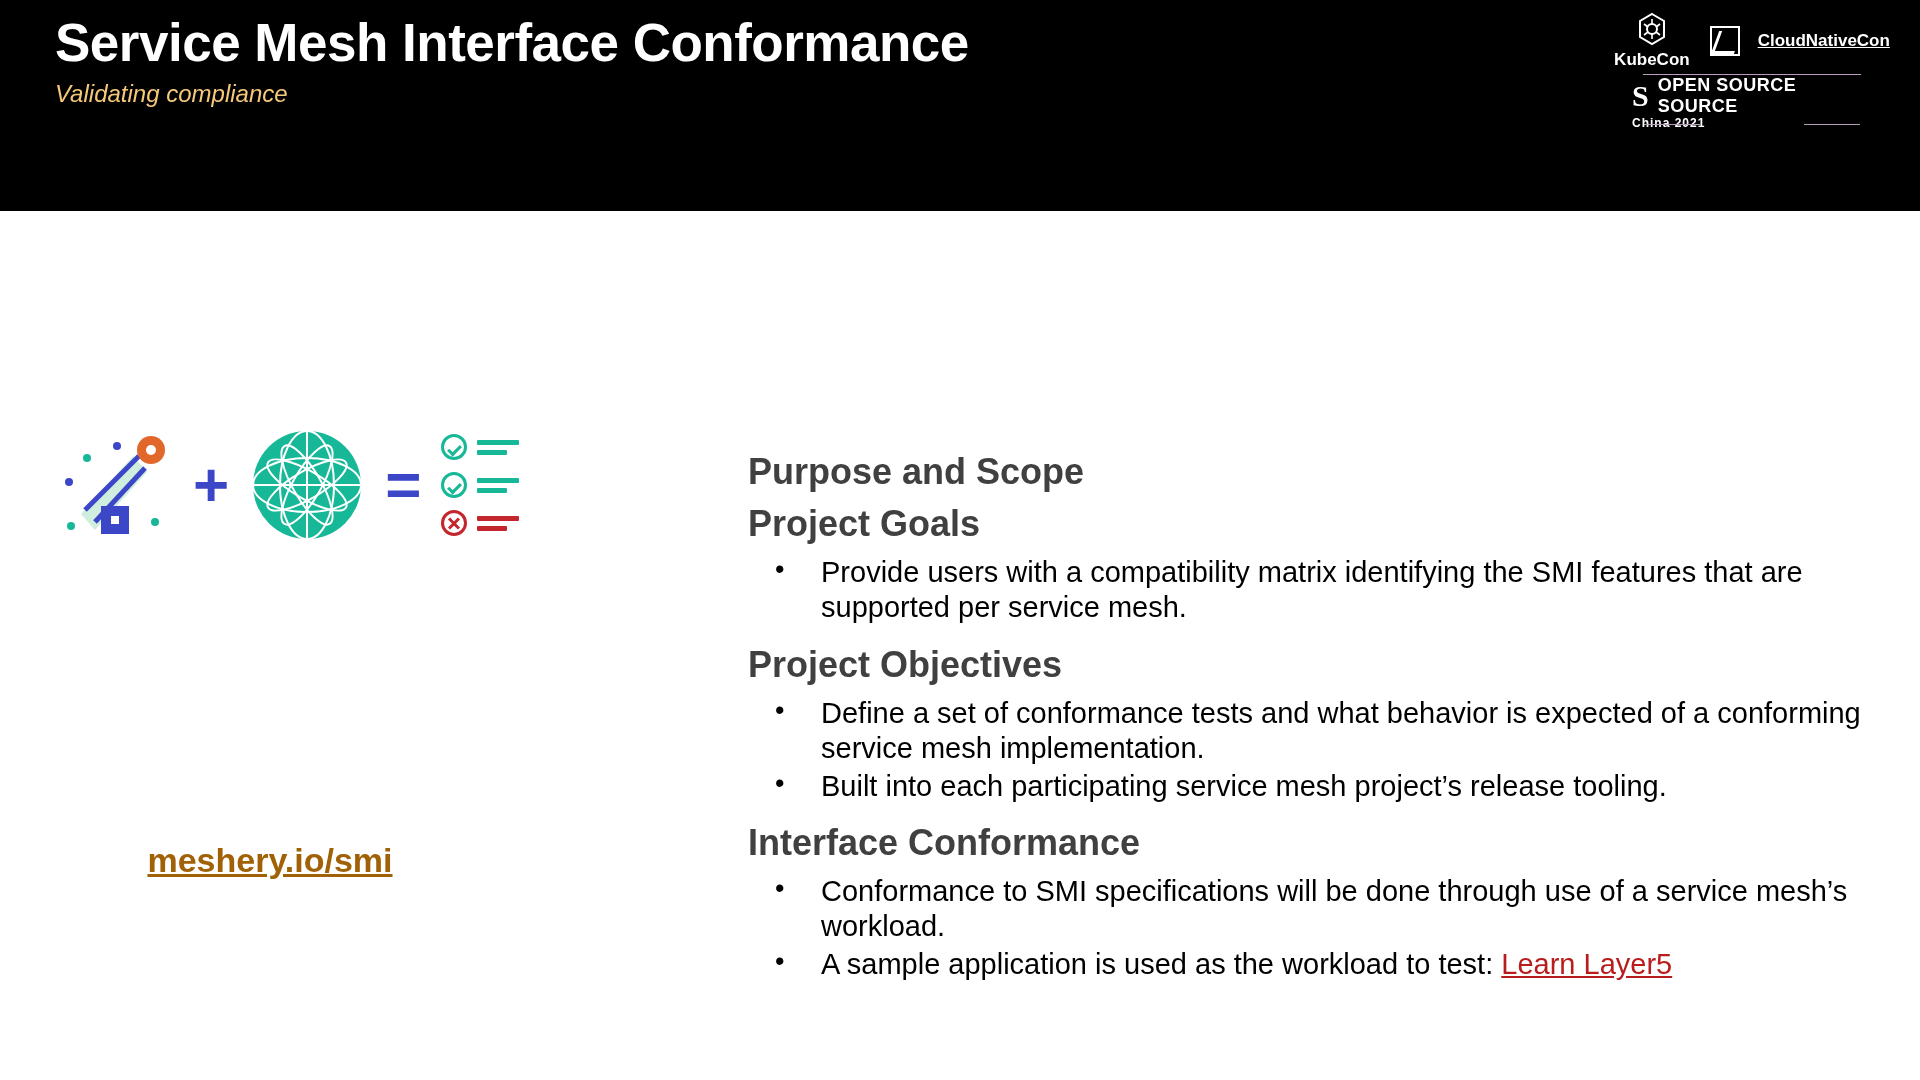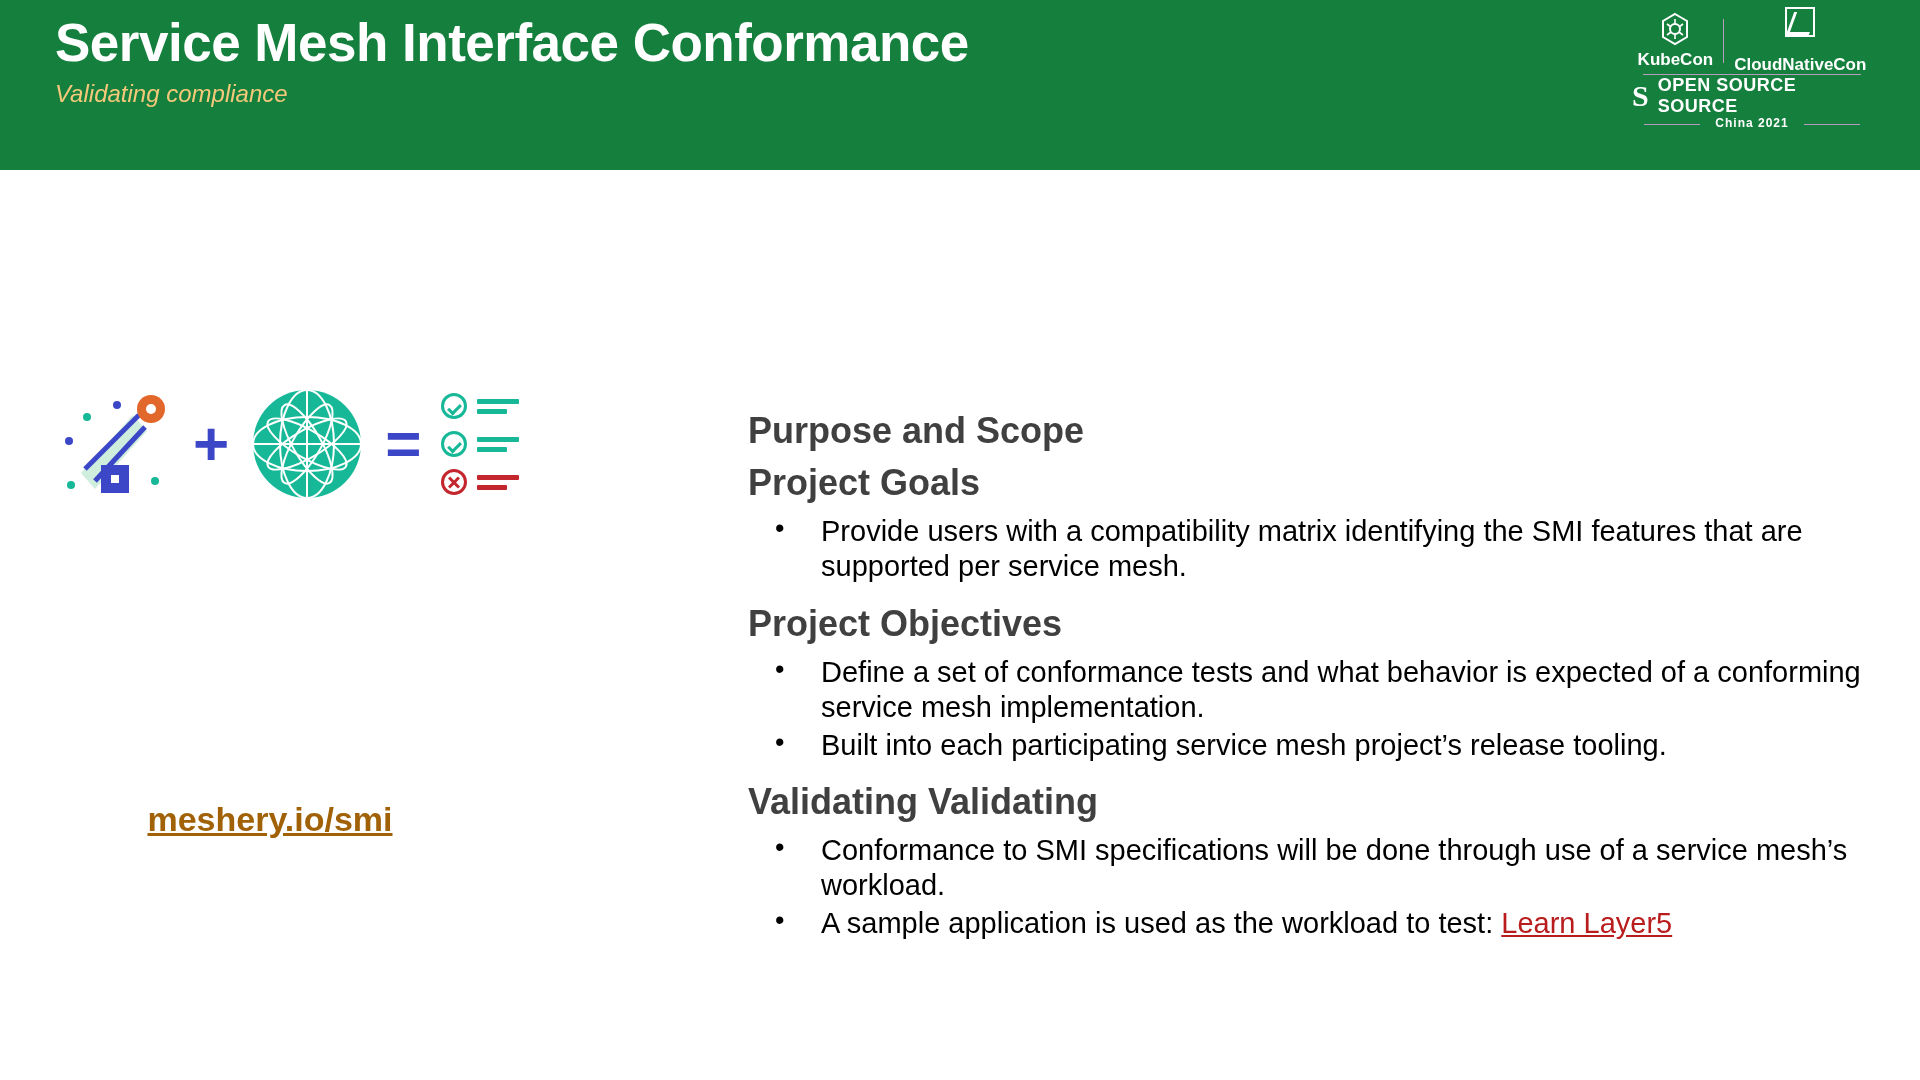--- a/index.html
+++ b/index.html
@@ -12,22 +12,22 @@
     height: 1080px;
     font-family: "Liberation Sans", sans-serif;
     overflow: hidden;
     position: relative;
   }
 
   
   .header {
     position: relative;
     width: 1920px;
-    height: 170px;
-    background: #15803d;
+    height: 211px;
+    background: #000000;
     box-sizing: border-box;
   }
   .header-left {
     position: absolute;
     left: 55px;
     top: 14px;
   }
   .slide-title {
     color: #ffffff;
     font-size: 53px;
@@ -116,21 +116,21 @@
     font-weight: bold;
     line-height: 1;
     font-family: "Liberation Serif", serif;
   }
   .logo-text-oss {
     font-size: 18px;
     font-weight: bold;
     letter-spacing: 0.5px;
   }
   .logo-row-3 {
-    text-align: center;
+    text-align: left;
     font-size: 12px;
     font-weight: bold;
     letter-spacing: 1px;
     margin-top: 3px;
     position: relative;
   }
   .logo-row-3 .side-rule {
     position: absolute;
     top: 8px;
     width: 56px;
@@ -314,21 +314,21 @@
               <line x1="25" y1="23" x2="21" y2="20"></line>
               <line x1="17" y1="27" x2="17" y2="22"></line>
               <line x1="9" y1="23" x2="13" y2="20"></line>
               <line x1="9" y1="12" x2="13" y2="15"></line>
             </g>
           </svg>
         </span>
         <span class="logo-text-kubecon">KubeCon</span>
       </div>
       <div class="logo-divider-v"></div>
-      <div style="display:flex;flex-direction:column;align-items:center;gap:18px;">
+      <div style="display:flex;flex-direction:row;align-items:center;gap:18px;text-decoration:underline;">
         <span class="cn-mark"></span>
         <span class="logo-text-cncon">CloudNativeCon</span>
       </div>
     </div>
     <div class="logo-hr"></div>
     <div class="logo-row-2">
       <span class="oss-s">S</span>
       <span class="logo-text-oss">OPEN SOURCE SOURCE</span>
     </div>
     <div class="logo-row-3">
@@ -427,21 +427,21 @@
 
     <div class="section">
       <div class="section-heading">Project Objectives</div>
       <ul class="bullets">
         <li class="bullet">Define a set of conformance tests and what behavior is expected of a conforming service mesh implementation.</li>
         <li class="bullet">Built into each participating service mesh project’s release tooling.</li>
       </ul>
     </div>
 
     <div class="section">
-      <div class="section-heading">Validating Validating</div>
+      <div class="section-heading">Interface Conformance</div>
       <ul class="bullets">
         <li class="bullet">Conformance to SMI specifications will be done through use of a service mesh’s workload.</li>
         <li class="bullet">
           <span>A sample application is used as the workload to test: </span><a href="#">Learn Layer5</a>
         </li>
       </ul>
     </div>
   </div>
 </div>
 

